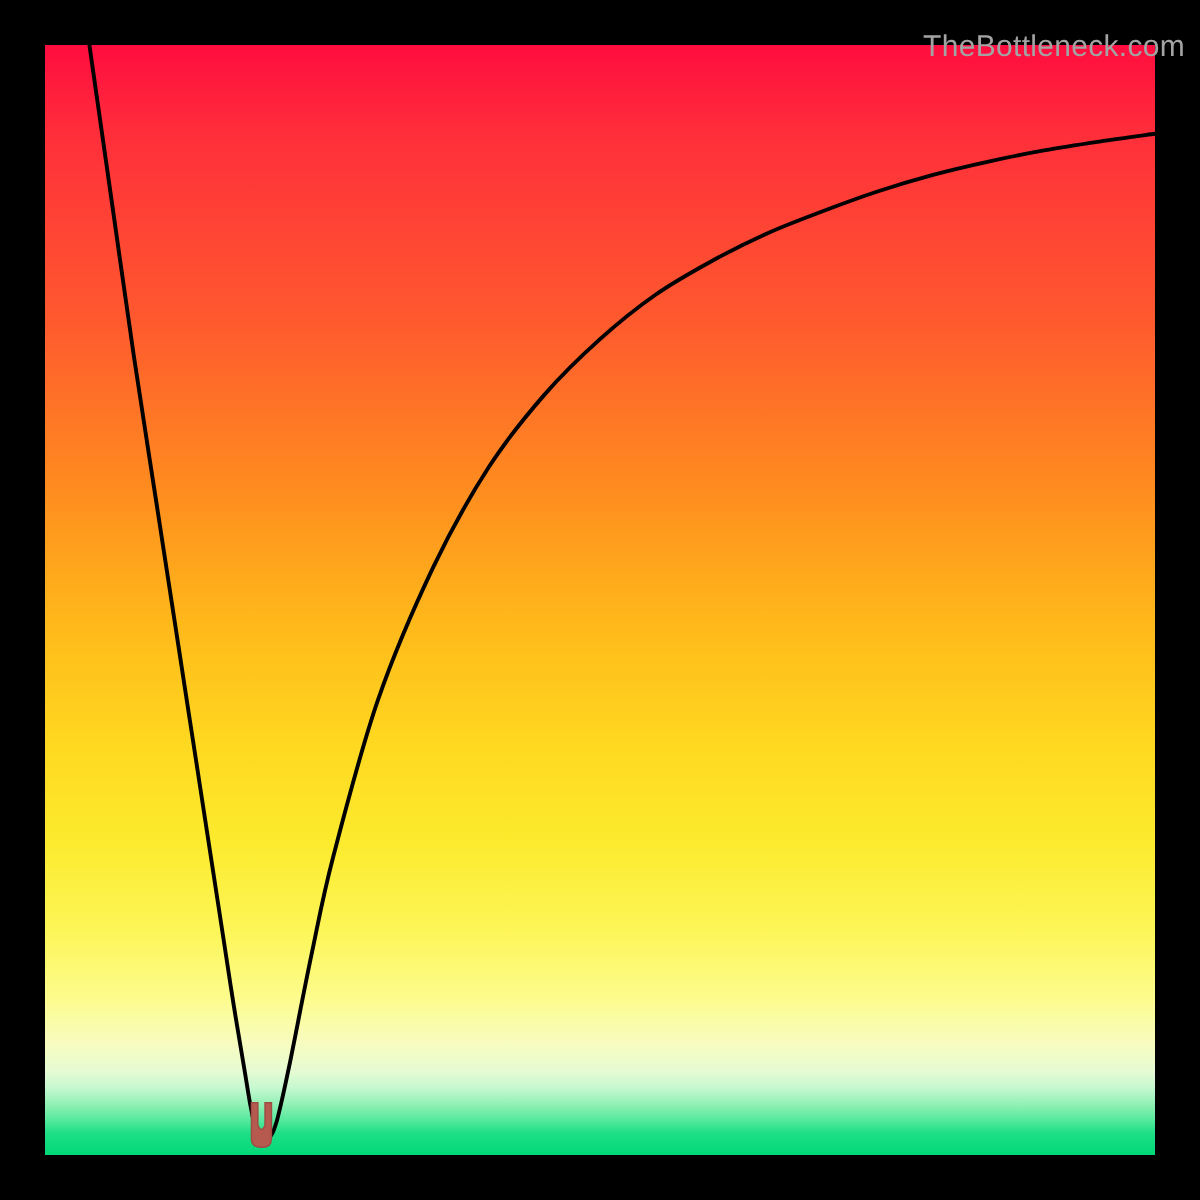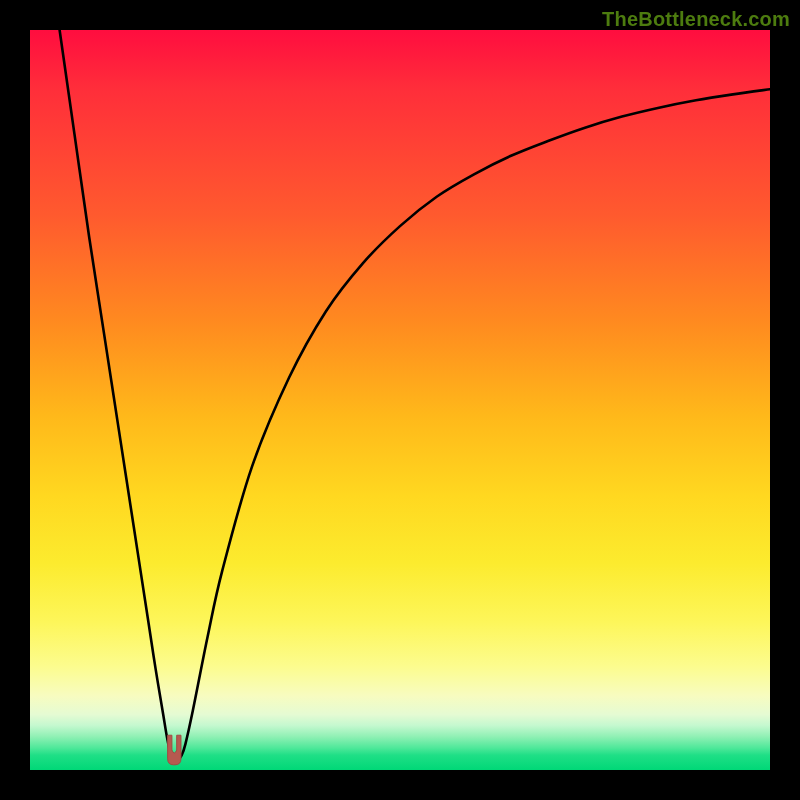--- a/index.html
+++ b/index.html
@@ -49,26 +49,26 @@
     );
   }
   .curve-svg {
     position: absolute;
     inset: 0;
     width: 100%;
     height: 100%;
   }
   .watermark {
     position: absolute;
-    top: 8px;
+    top: 20px;
     right: 10px;
-    color: #4d7c0f;
+    color: #a3a3a3;
     font-size: 20px;
     letter-spacing: 0.2px;
-    font-weight: 700;
+    font-weight: 400;
   }
 </style>
 </head>
 <body>
 
 <div class="frame">
 
   <div class="plot-area">
     <div class="gradient"></div>
 

